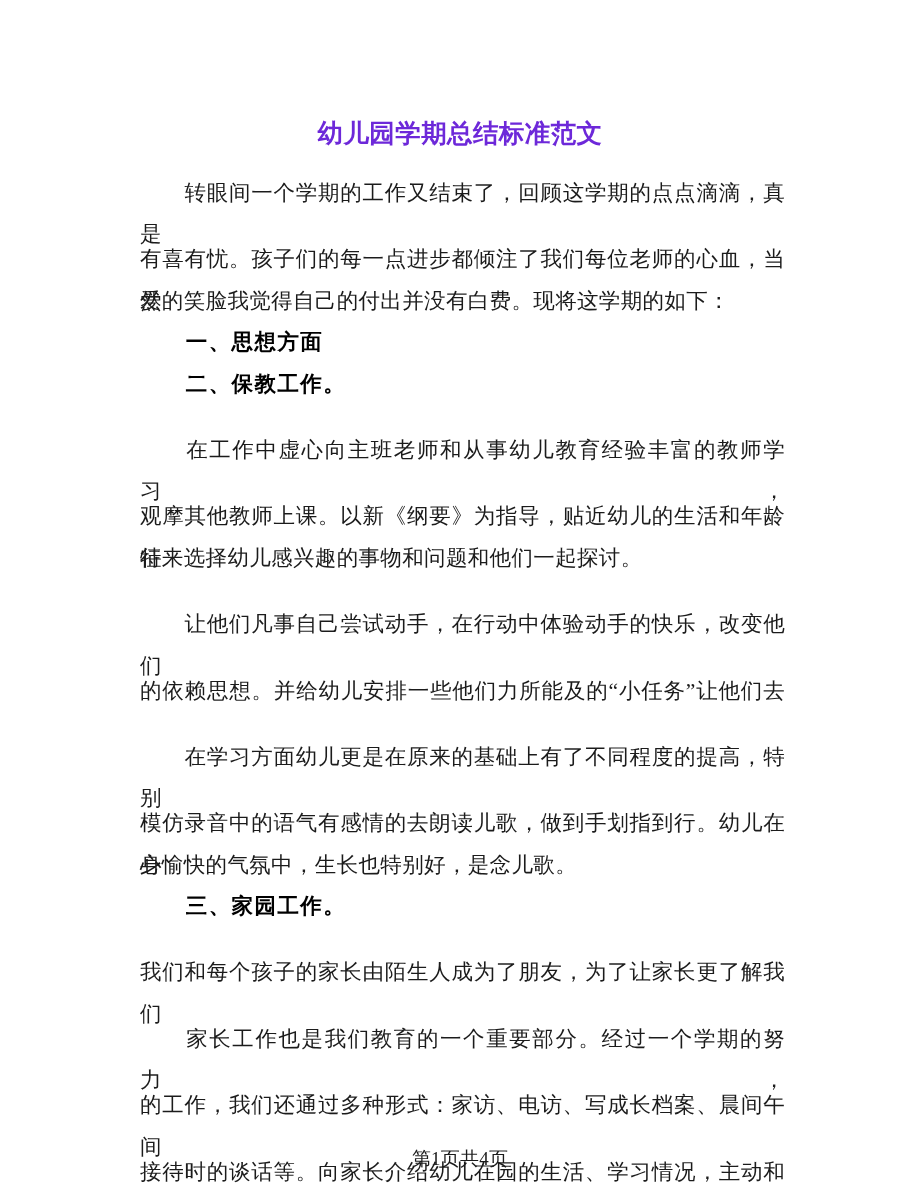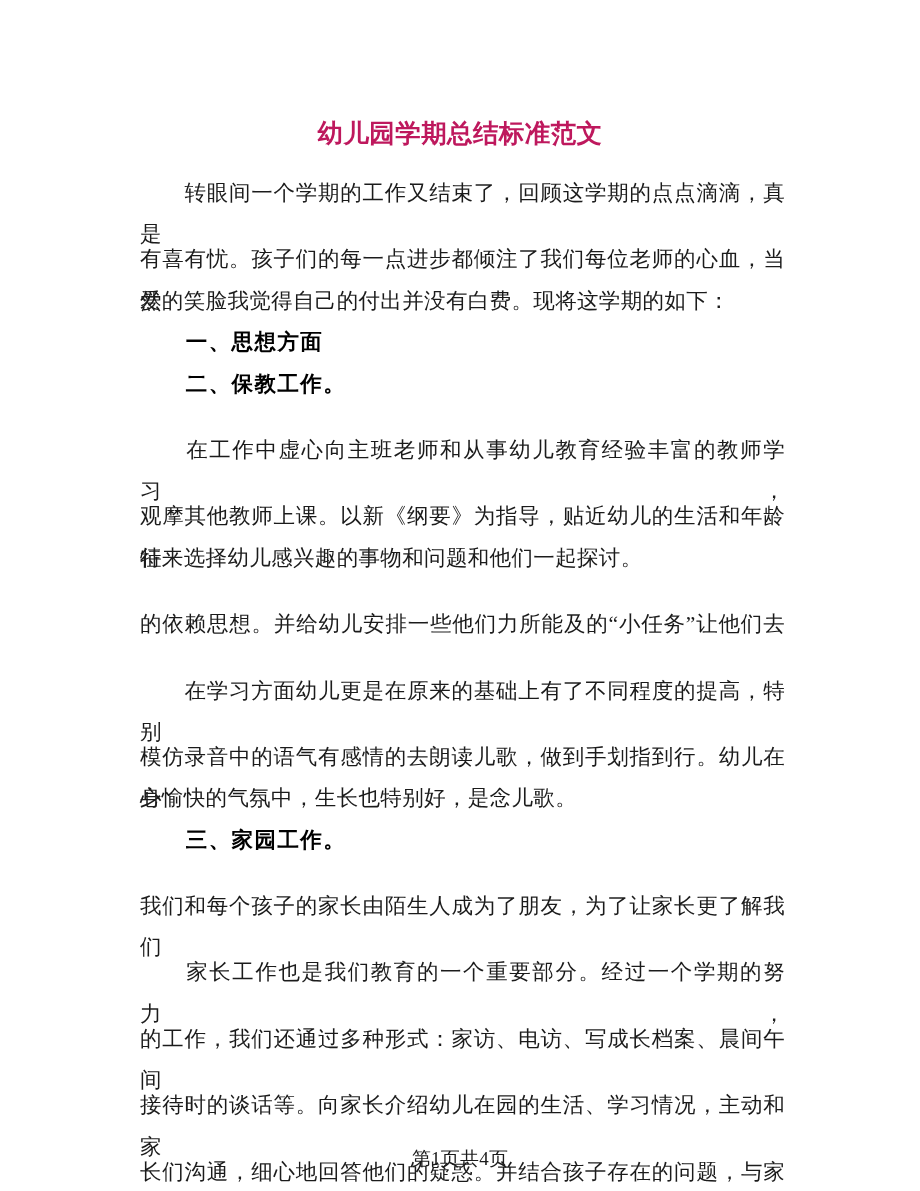--- a/index.html
+++ b/index.html
@@ -25,21 +25,21 @@
     background: #ffffff;
   }
 
   
   .doc-title {
     position: absolute;
     top: 101px;
     left: 0;
     width: 920px;
     text-align: center;
-    color: #be185d;
+    color: #6d28d9;
     font-weight: bold;
     font-size: 25.5px;
     letter-spacing: 0.4px;
     line-height: 1.25;
     white-space: nowrap;
   }
 
   
   .body-block {
     position: absolute;
@@ -94,20 +94,21 @@
 
   <div class="body-block" id="body-block">
       <div class="line justify">　　转眼间一个学期的工作又结束了，回顾这学期的点点滴滴，真是</div>
       <div class="line justify">有喜有忧。孩子们的每一点进步都倾注了我们每位老师的心血，当然</div>
       <div class="line">爱的笑脸我觉得自己的付出并没有白费。现将这学期的如下：</div>
       <div class="line heading">　　一、思想方面</div>
       <div class="line heading">　　二、保教工作。</div>
       <div class="line justify">　　在工作中虚心向主班老师和从事幼儿教育经验丰富的教师学习，</div>
       <div class="line justify">观摩其他教师上课。以新《纲要》为指导，贴近幼儿的生活和年龄特</div>
       <div class="line">征来选择幼儿感兴趣的事物和问题和他们一起探讨。</div>
+      <div class="line justify">　　让他们凡事自己尝试动手，在行动中体验动手的快乐，改变他们</div>
       <div class="line justify">的依赖思想。并给幼儿安排一些他们力所能及的“小任务”让他们去</div>
       <div class="line justify">　　在学习方面幼儿更是在原来的基础上有了不同程度的提高，特别</div>
       <div class="line justify">模仿录音中的语气有感情的去朗读儿歌，做到手划指到行。幼儿在身</div>
       <div class="line">心愉快的气氛中，生长也特别好，是念儿歌。</div>
       <div class="line heading">　　三、家园工作。</div>
       <div class="line justify">我们和每个孩子的家长由陌生人成为了朋友，为了让家长更了解我们</div>
       <div class="line justify">　　家长工作也是我们教育的一个重要部分。经过一个学期的努力，</div>
       <div class="line justify">的工作，我们还通过多种形式：家访、电访、写成长档案、晨间午间</div>
       <div class="line justify">接待时的谈话等。向家长介绍幼儿在园的生活、学习情况，主动和家</div>
       <div class="line justify">长们沟通，细心地回答他们的疑惑。并结合孩子存在的问题，与家长</div>

